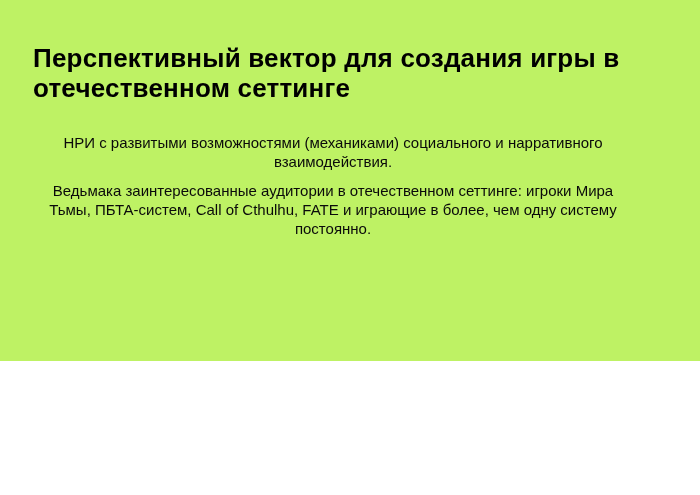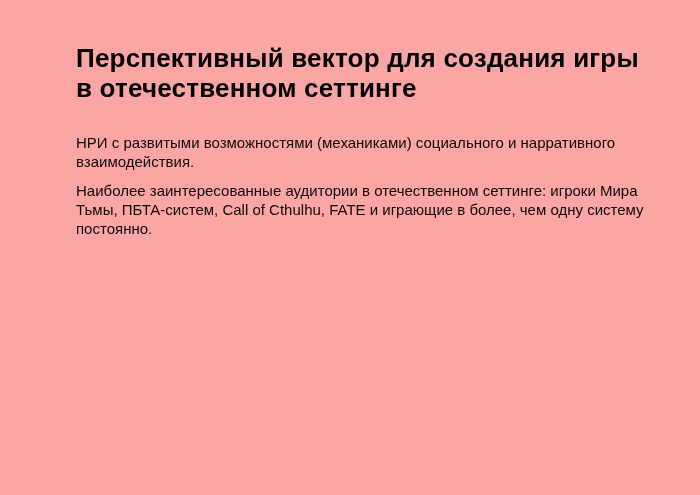--- a/index.html
+++ b/index.html
@@ -3,51 +3,52 @@
 <meta charset="utf-8">
 <style>
   html, body {
     margin: 0;
     padding: 0;
     background: #ffffff;
   }
   .slide {
     position: relative;
     width: 700px;
-    height: 495px;
-    background: #fca5a5;
+    height: 361px;
+    background: #bef264;
     box-sizing: border-box;
-    padding: 43px 48px 0 76px;
+    padding: 43px 48px 0 33px;
     font-family: "Liberation Sans", sans-serif;
     color: #000000;
     overflow: hidden;
   }
   .slide-title {
     margin: 0 0 30px 0;
     font-size: 26px;
     line-height: 30px;
     font-weight: 700;
     letter-spacing: 0.2px;
     color: #000000;
     max-width: 590px;
   }
   .slide-body {
     max-width: 600px;
+    text-align: center;
   }
   .slide-body p {
     margin: 0 0 10px 0;
     font-size: 15px;
     line-height: 19px;
     font-weight: 400;
     color: #0a0a0a;
   }
 </style>
 </head>
 <body>
 
 <div class="slide">
   <h1 class="slide-title">Перспективный вектор для создания игры в отечественном сеттинге</h1>
 
   <div class="slide-body">
     <p>НРИ с развитыми возможностями (механиками) социального и нарративного взаимодействия.</p>
-    <p>Наиболее заинтересованные аудитории в отечественном сеттинге: игроки Мира Тьмы, ПБТА-систем, Call of Cthulhu, FATE и играющие в более, чем одну систему постоянно.</p>
+    <p>Ведьмака заинтересованные аудитории в отечественном сеттинге: игроки Мира Тьмы, ПБТА-систем, Call of Cthulhu, FATE и играющие в более, чем одну систему постоянно.</p>
   </div>
 </div>
 
 </body></html>

